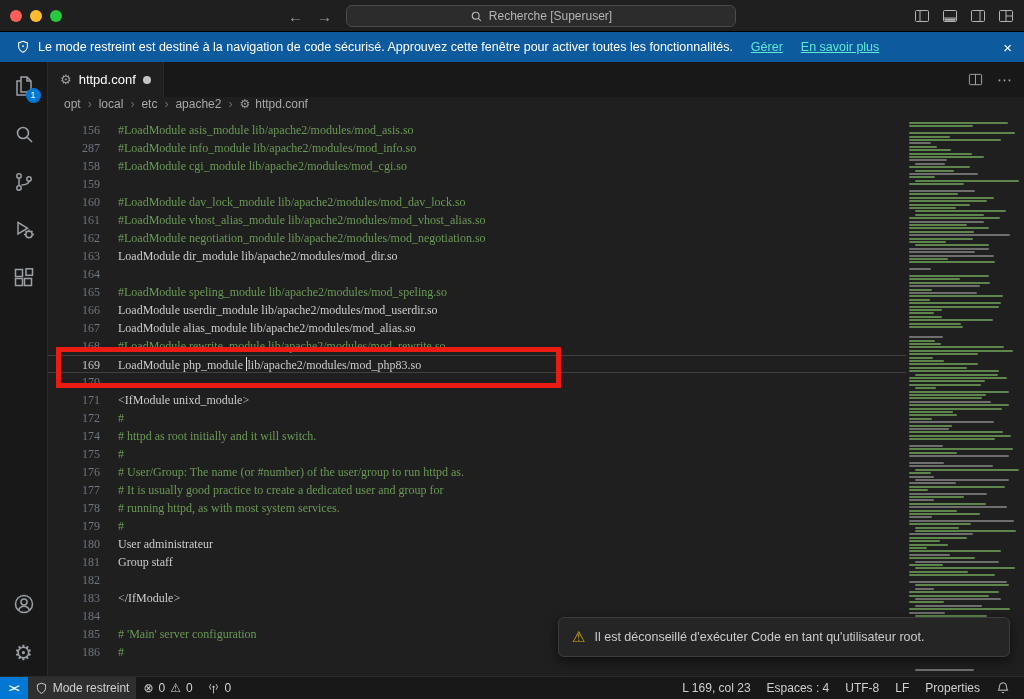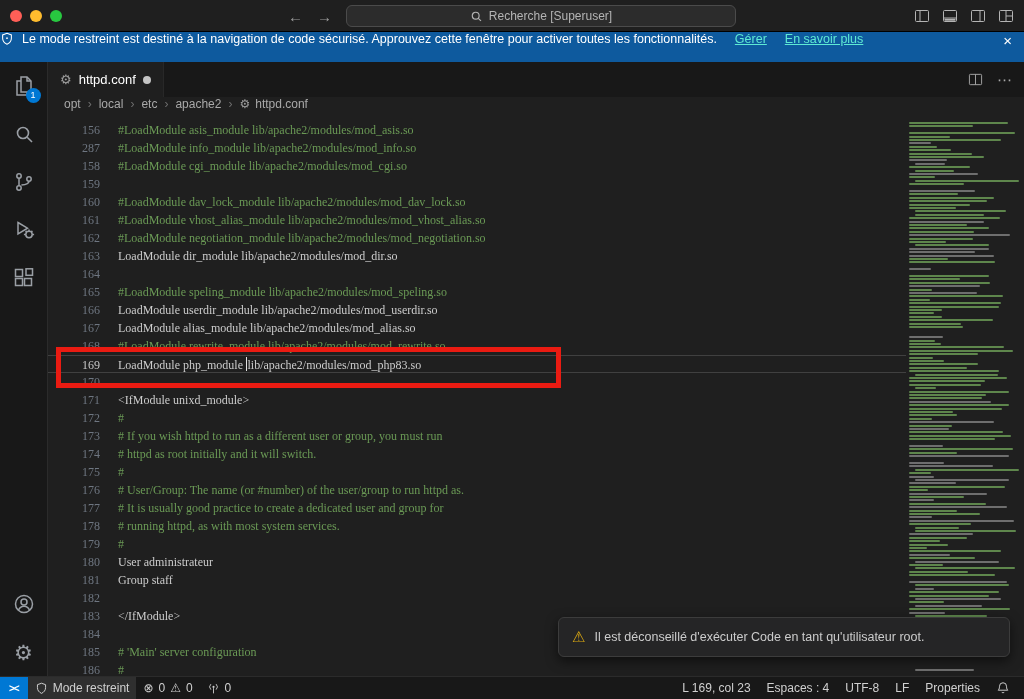--- a/index.html
+++ b/index.html
@@ -32,21 +32,21 @@
     display:flex; align-items:center; justify-content:center; gap:6px;
     color:#b4b4b4; font-size:12px; cursor:pointer;
   }
   .tb-actions { position:absolute; right:10px; top:0; height:32px; display:flex; align-items:center; gap:12px; color:#b4b4b4; }
   .tb-actions .icon-btn { cursor:pointer; }
 
   
   .banner {
     position:absolute; top:32px; left:0; right:0; height:30px;
     background:var(--banner_bg); color:#ffffff;
-    display:flex; padding-left:0; gap:8px;
+    display:flex; align-items:center; padding-left:16px; gap:8px;
     font-size:12.5px;
   }
   .banner a { color:#5eead4; text-decoration:underline; margin-left:10px; cursor:pointer; }
   .banner .close { position:absolute; right:12px; font-size:15px; cursor:pointer; }
 
   
   .activitybar {
     position:absolute; left:0; top:62px; width:48px; bottom:23px;
     background:#181818; border-right:1px solid #2b2b2b;
     display:flex; flex-direction:column; align-items:center;
@@ -289,21 +289,20 @@
       <div class="code-row"><span class="gutter">163</span><span class="ltext code">LoadModule dir_module lib/apache2/modules/mod_dir.so</span></div>
       <div class="code-row"><span class="gutter">164</span></div>
       <div class="code-row"><span class="gutter">165</span><span class="ltext comment">#LoadModule speling_module lib/apache2/modules/mod_speling.so</span></div>
       <div class="code-row"><span class="gutter">166</span><span class="ltext code">LoadModule userdir_module lib/apache2/modules/mod_userdir.so</span></div>
       <div class="code-row"><span class="gutter">167</span><span class="ltext code">LoadModule alias_module lib/apache2/modules/mod_alias.so</span></div>
       <div class="code-row"><span class="gutter">168</span><span class="ltext comment">#LoadModule rewrite_module lib/apache2/modules/mod_rewrite.so</span></div>
       <div class="code-row current"><span class="gutter">169</span><span class="ltext code">LoadModule php_module <span class="cursor"></span>lib/apache2/modules/mod_php83.so</span></div>
       <div class="code-row"><span class="gutter">170</span><span class="ltext code"></span></div>
       <div class="code-row"><span class="gutter">171</span><span class="ltext code">&lt;IfModule unixd_module&gt;</span></div>
       <div class="code-row"><span class="gutter">172</span><span class="ltext comment">#</span></div>
-      <div class="code-row"><span class="gutter">173</span><span class="ltext comment"># If you wish httpd to run as a different user or group, you must run</span></div>
       <div class="code-row"><span class="gutter">174</span><span class="ltext comment"># httpd as root initially and it will switch.</span></div>
       <div class="code-row"><span class="gutter">175</span><span class="ltext comment">#</span></div>
       <div class="code-row"><span class="gutter">176</span><span class="ltext comment"># User/Group: The name (or #number) of the user/group to run httpd as.</span></div>
       <div class="code-row"><span class="gutter">177</span><span class="ltext comment"># It is usually good practice to create a dedicated user and group for</span></div>
       <div class="code-row"><span class="gutter">178</span><span class="ltext comment"># running httpd, as with most system services.</span></div>
       <div class="code-row"><span class="gutter">179</span><span class="ltext comment">#</span></div>
       <div class="code-row"><span class="gutter">180</span><span class="ltext code">User administrateur</span></div>
       <div class="code-row"><span class="gutter">181</span><span class="ltext code">Group staff</span></div>
       <div class="code-row"><span class="gutter">182</span><span class="ltext code"></span></div>
       <div class="code-row"><span class="gutter">183</span><span class="ltext code">&lt;/IfModule&gt;</span></div>

